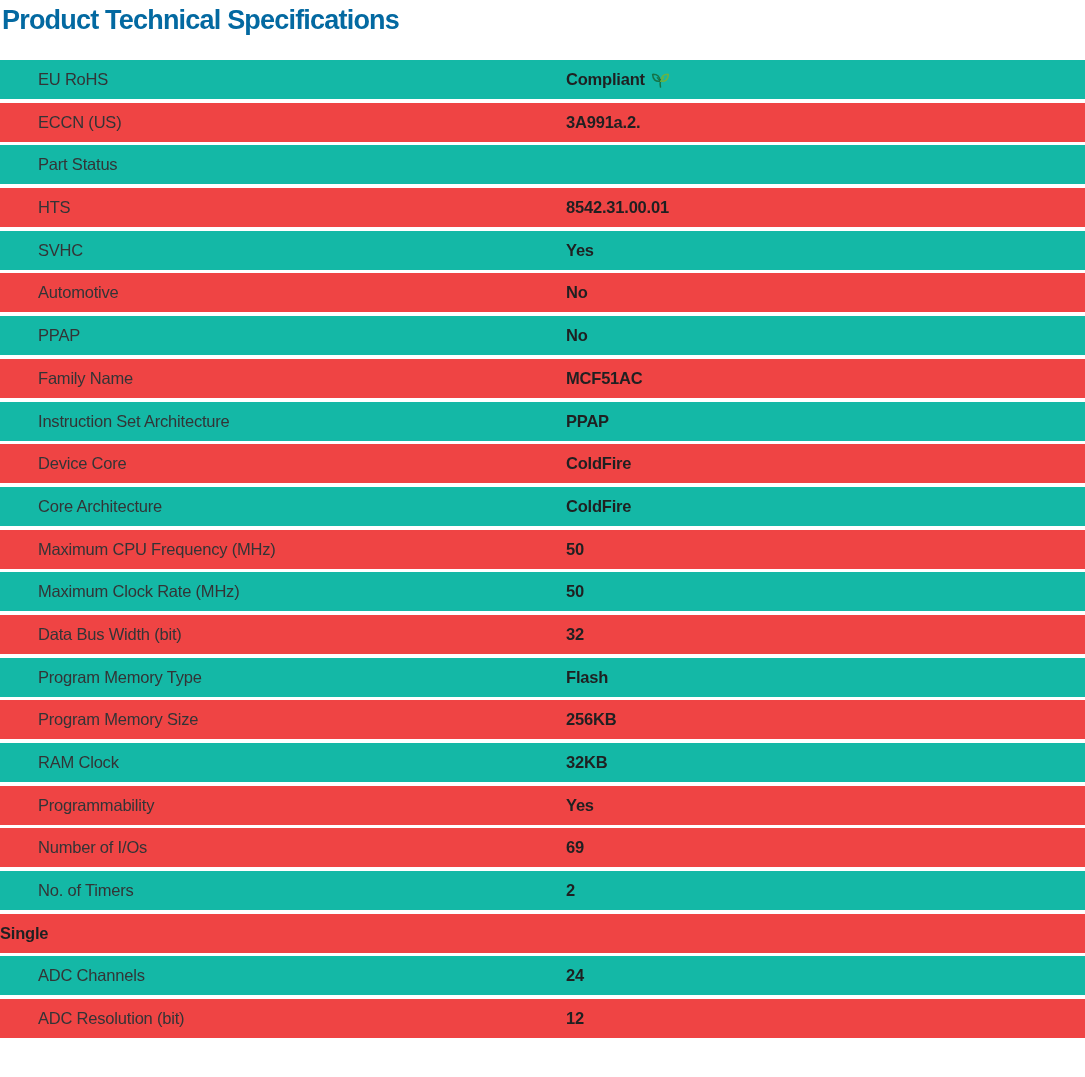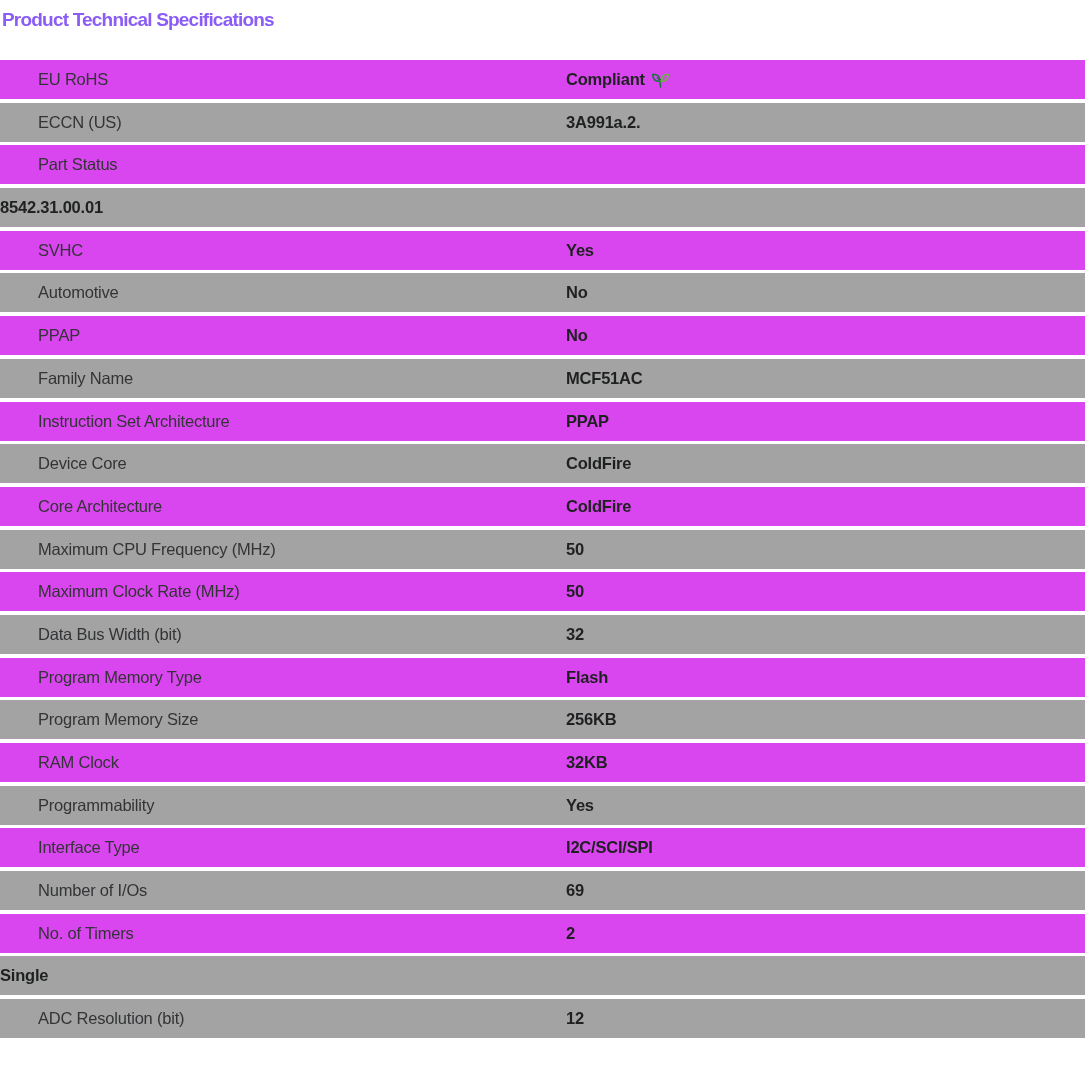--- a/index.html
+++ b/index.html
@@ -4,40 +4,40 @@
 <style>
   * { margin: 0; padding: 0; box-sizing: border-box; }
   html, body {
     width: 1085px;
     height: 1077px;
     background: #ffffff;
     overflow: hidden;
     font-family: "Liberation Sans", sans-serif;
   }
   .page-title {
-    font-size: 19px;
+    font-size: 27px;
     font-weight: 700;
     letter-spacing: -0.8px;
-    color: #8b5cf6;
+    color: #0369a1;
     padding: 4px 0 0 2px;
     line-height: 32px;
   }
   .spec-table {
     margin-top: 24px;
     width: 1085px;
   }
   .spec-row {
     display: flex;
     align-items: center;
     height: 39px;
     margin-bottom: 3.7px;
     width: 100%;
   }
-  .spec-row.alt { background: #d946ef; }
-  .spec-row.plain { background: #a3a3a3; }
+  .spec-row.alt { background: #14b8a6; }
+  .spec-row.plain { background: #ef4444; }
   .cell-label {
     flex: 0 0 566px;
     padding-left: 38px;
     font-size: 16.5px;
     letter-spacing: -0.2px;
     color: #333436;
     white-space: nowrap;
     overflow: hidden;
   }
   .cell-value {
@@ -87,20 +87,21 @@
       <span>3A991a.2.</span>
 
     </div>
   </div>
 
   <div class="spec-row alt">
     <div class="cell-label">Part Status</div>
   </div>
 
   <div class="spec-row plain">
+    <div class="cell-label">HTS</div>
     <div class="cell-value">
       <span>8542.31.00.01</span>
 
     </div>
   </div>
 
   <div class="spec-row alt">
     <div class="cell-label">SVHC</div>
     <div class="cell-value">
       <span>Yes</span>
@@ -205,27 +206,20 @@
   </div>
 
   <div class="spec-row plain">
     <div class="cell-label">Programmability</div>
     <div class="cell-value">
       <span>Yes</span>
 
     </div>
   </div>
 
-  <div class="spec-row alt">
-    <div class="cell-label">Interface Type</div>
-    <div class="cell-value">
-      <span>I2C/SCI/SPI</span>
-
-    </div>
-  </div>
 
   <div class="spec-row plain">
     <div class="cell-label">Number of I/Os</div>
     <div class="cell-value">
       <span>69</span>
 
     </div>
   </div>
 
   <div class="spec-row alt">
@@ -236,20 +230,27 @@
     </div>
   </div>
 
   <div class="spec-row plain">
     <div class="cell-value">
       <span>Single</span>
 
     </div>
   </div>
 
+  <div class="spec-row alt">
+    <div class="cell-label">ADC Channels</div>
+    <div class="cell-value">
+      <span>24</span>
+
+    </div>
+  </div>
 
   <div class="spec-row plain">
     <div class="cell-label">ADC Resolution (bit)</div>
     <div class="cell-value">
       <span>12</span>
 
     </div>
   </div>
 </div>
 

